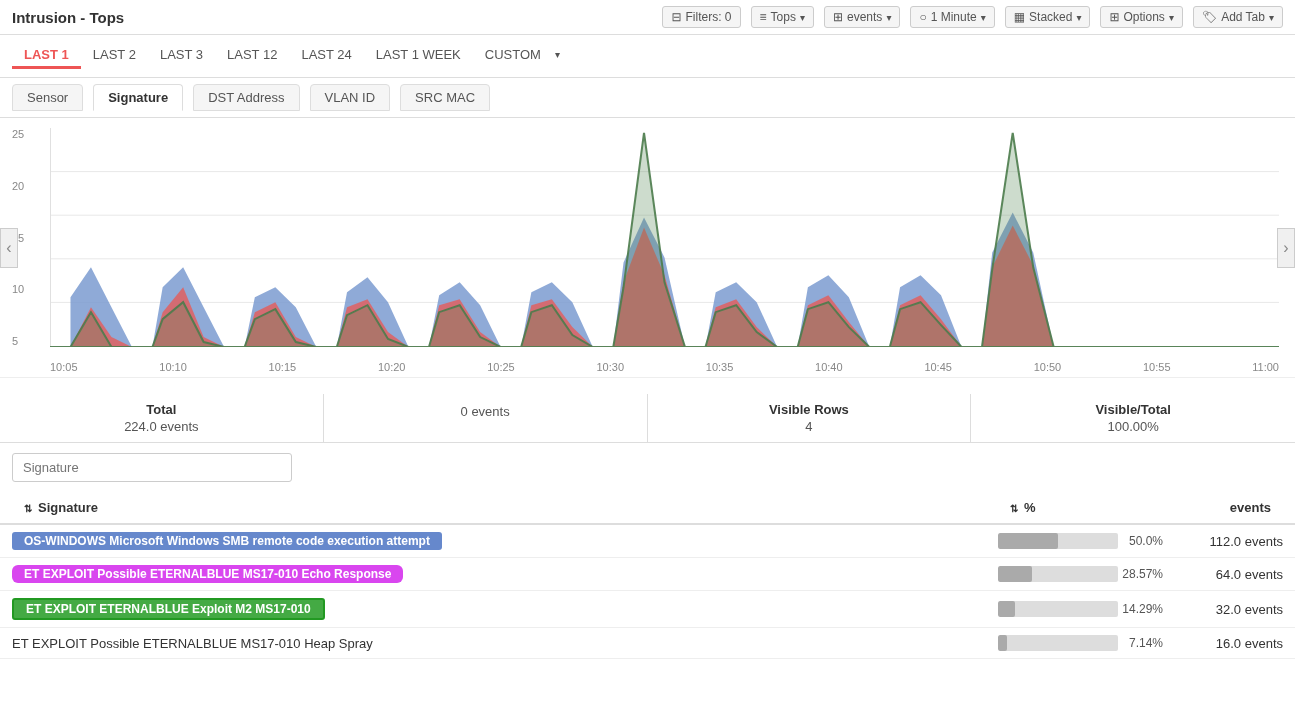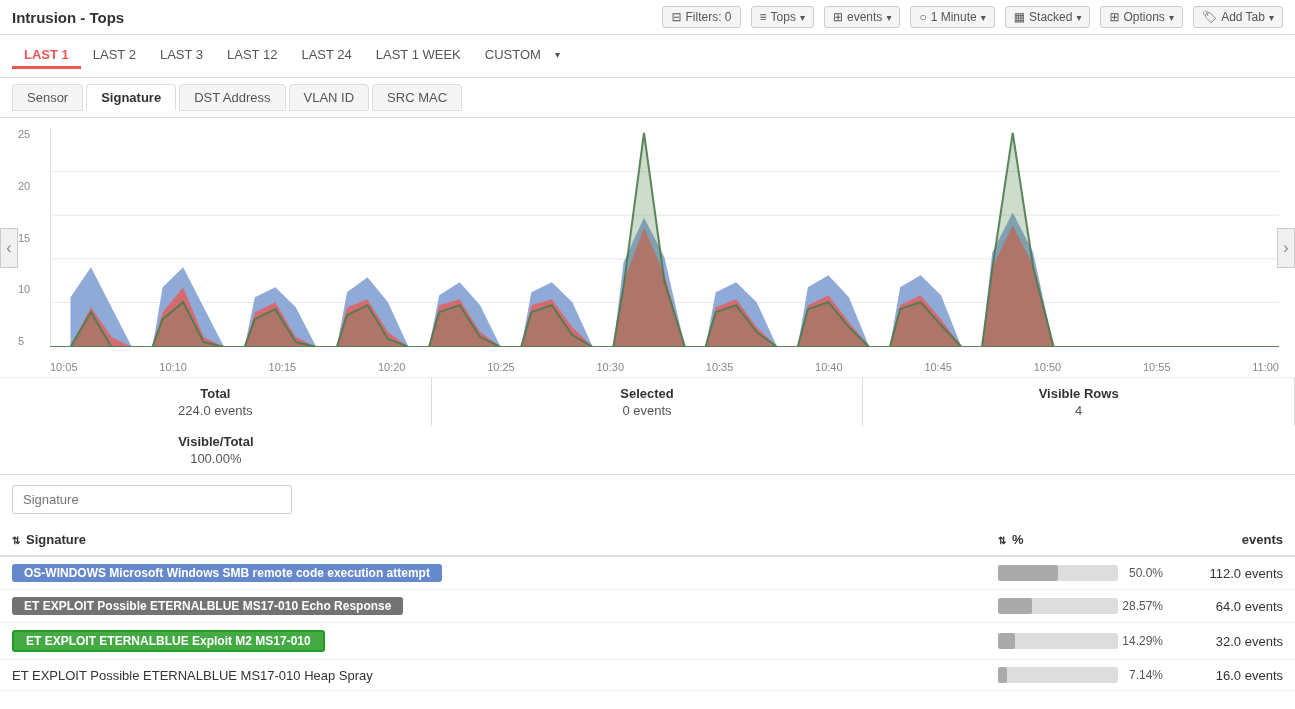--- a/index.html
+++ b/index.html
@@ -37,33 +37,33 @@
 
     
     .sub-tabs {
       display: flex; align-items: center; gap: 0;
       padding: 6px 12px;
       border-bottom: 1px solid #ddd;
     }
     .sub-tab {
       padding: 5px 14px; cursor: pointer; font-size: 13px;
       border: 1px solid #ddd; border-radius: 4px 4px 0 0;
-      background: #f5f5f5; color: #555; margin-right: 3px;
+      background: #f5f5f5; color: #555; margin-right: 10px;
     }
     .sub-tab.active { background: #fff; border-bottom: 1px solid #fff; font-weight: bold; color: #333; }
 
     
     .chart-container {
       position: relative;
       padding: 10px 16px 30px 50px;
       height: 260px;
       border-bottom: 1px solid #eee;
     }
     .chart-y-labels {
-      position: absolute; left: 18px; top: 10px; bottom: 30px;
+      position: absolute; left: 12px; top: 10px; bottom: 30px;
       display: flex; flex-direction: column; justify-content: space-between;
       font-size: 11px; color: #888;
     }
     .chart-x-labels {
       position: absolute; bottom: 4px; left: 50px; right: 16px;
       display: flex; justify-content: space-between;
       font-size: 11px; color: #888;
     }
     .chart-grid {
       position: absolute; left: 50px; right: 16px; top: 10px; bottom: 30px;
@@ -80,55 +80,56 @@
       position: absolute; top: 50%; transform: translateY(-50%);
       width: 18px; height: 40px; background: #f0f0f0; border: 1px solid #ccc;
       display: flex; align-items: center; justify-content: center;
       cursor: pointer; font-size: 16px; color: #888; z-index: 10;
     }
     .scroll-arrow-left { left: 0; }
     .scroll-arrow-right { right: 0; }
 
     
     .stats-row {
-      display: grid; grid-template-columns: 1fr 1fr 1fr;
+      display: grid; grid-template-columns: 1fr 1fr 1fr 1fr;
       border-bottom: 1px solid #ddd;
+      margin-top: 16px;
     }
     .stat-cell {
       padding: 8px 16px; text-align: center;
       border-right: 1px solid #ddd;
     }
     .stat-cell:last-child { border-right: none; }
     .stat-label { font-weight: bold; font-size: 13px; color: #333; }
     .stat-value { font-size: 13px; color: #555; margin-top: 2px; }
 
     
     .search-area { padding: 10px 12px; }
     .search-input {
       padding: 6px 10px; border: 1px solid #ccc; border-radius: 3px;
       width: 280px; font-size: 13px; color: #999;
     }
 
     
     .data-table { width: 100%; border-collapse: collapse; }
     .data-table th {
-      padding: 8px 12px; text-align: left; font-weight: bold;
+      padding: 8px 24px; text-align: left; font-weight: bold;
       font-size: 13px; border-bottom: 2px solid #ddd; color: #333;
       background: #fff; cursor: pointer;
     }
     .data-table th.right { text-align: right; }
     .data-table td { padding: 7px 12px; border-bottom: 1px solid #eee; font-size: 13px; }
 
     
     .badge {
       display: inline-block; padding: 2px 12px; border-radius: 3px;
       color: #fff; font-size: 12px; font-weight: bold;
     }
     .badge-blue { background: #6688cc; }
-    .badge-red { background: #737373; }
+    .badge-red { background: #d946ef; border-radius: 6px; }
     .badge-green { background: #4a4; border: 2px solid #292; }
     .pct-bar-container {
       display: flex; align-items: center; justify-content: flex-end; gap: 0;
     }
     .pct-bar-bg {
       width: 120px; height: 16px; background: #ddd; border-radius: 2px;
       overflow: hidden; position: relative;
     }
     .pct-bar-fill { height: 100%; background: #aaa; border-radius: 2px; }
     .pct-text { font-size: 12px; color: #555; min-width: 45px; text-align: right; }
@@ -299,21 +300,20 @@
     <span>11:00</span>
   </div>
 </div>
 
 <div class="stats-row">
   <div class="stat-cell">
     <div class="stat-label">Total</div>
     <div class="stat-value">224.0 events</div>
   </div>
   <div class="stat-cell">
-    <div class="stat-label">Selected</div>
     <div class="stat-value">0 events</div>
   </div>
   <div class="stat-cell">
     <div class="stat-label">Visible Rows</div>
     <div class="stat-value">4</div>
   </div>
   <div class="stat-cell">
     <div class="stat-label">Visible/Total</div>
     <div class="stat-value">100.00%</div>
   </div>

